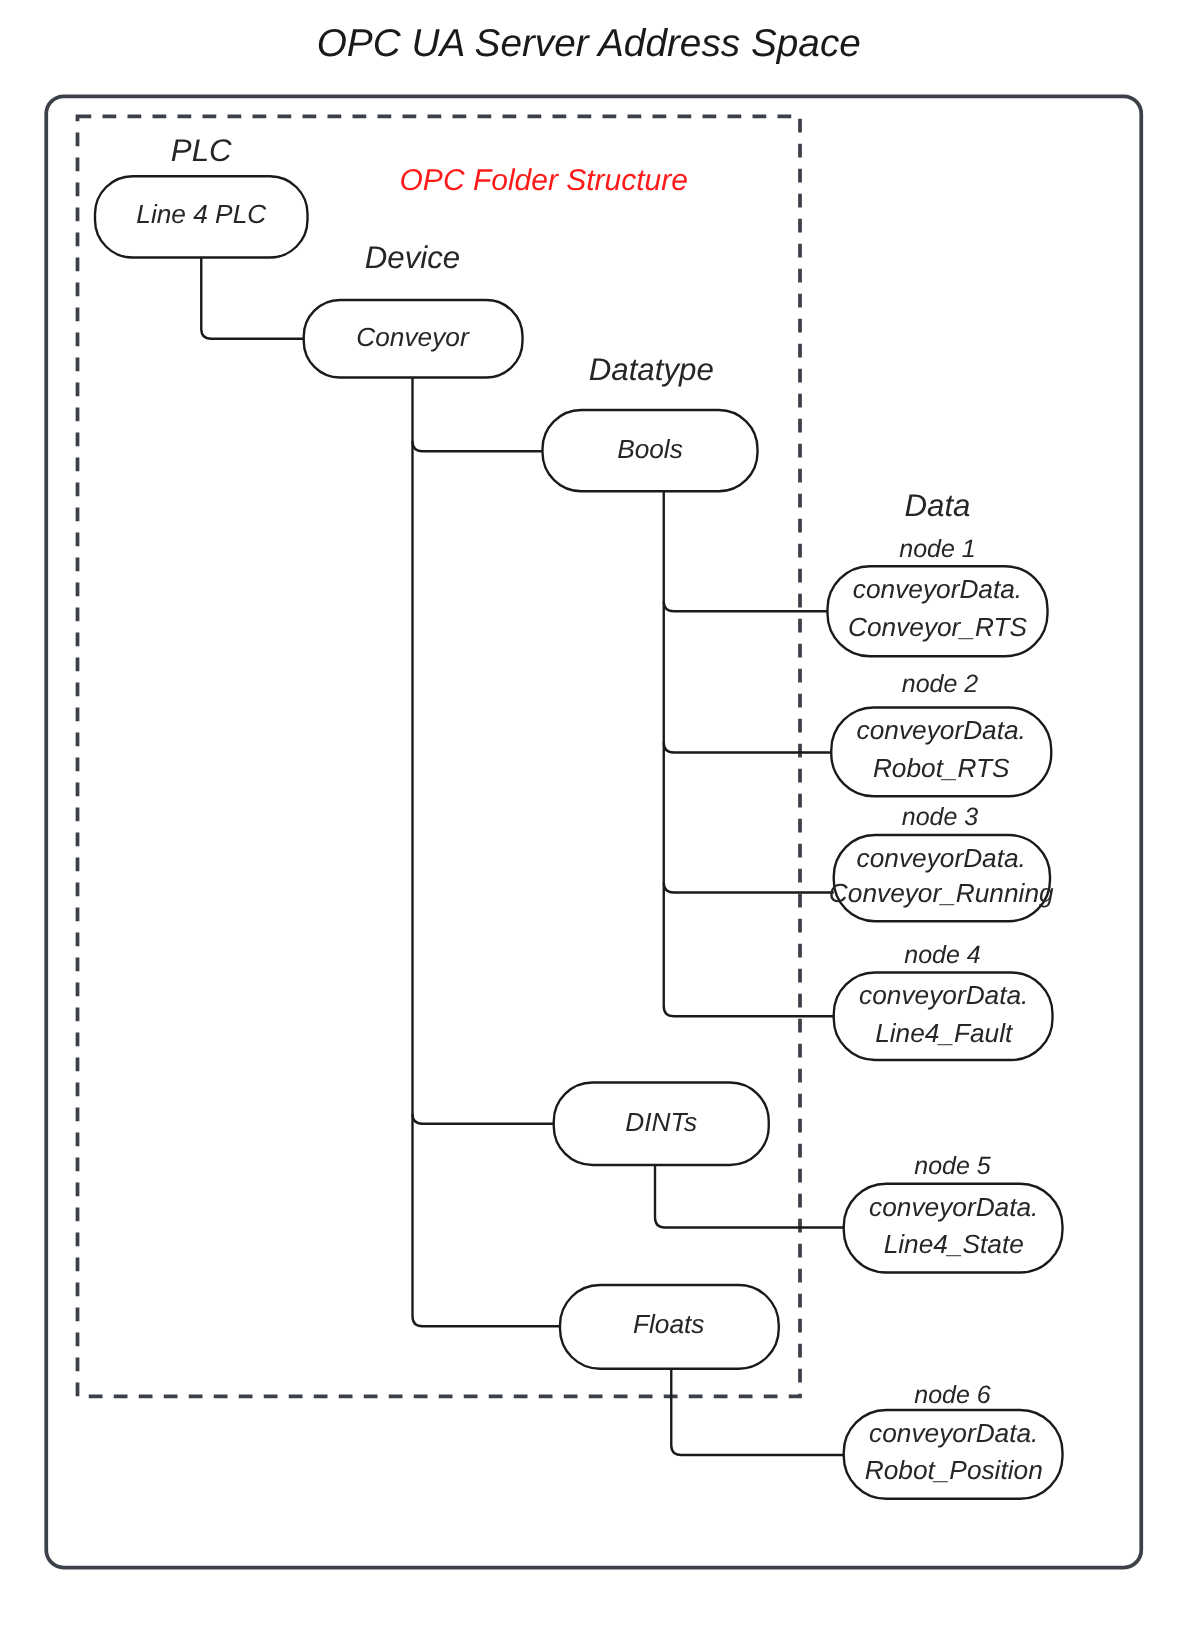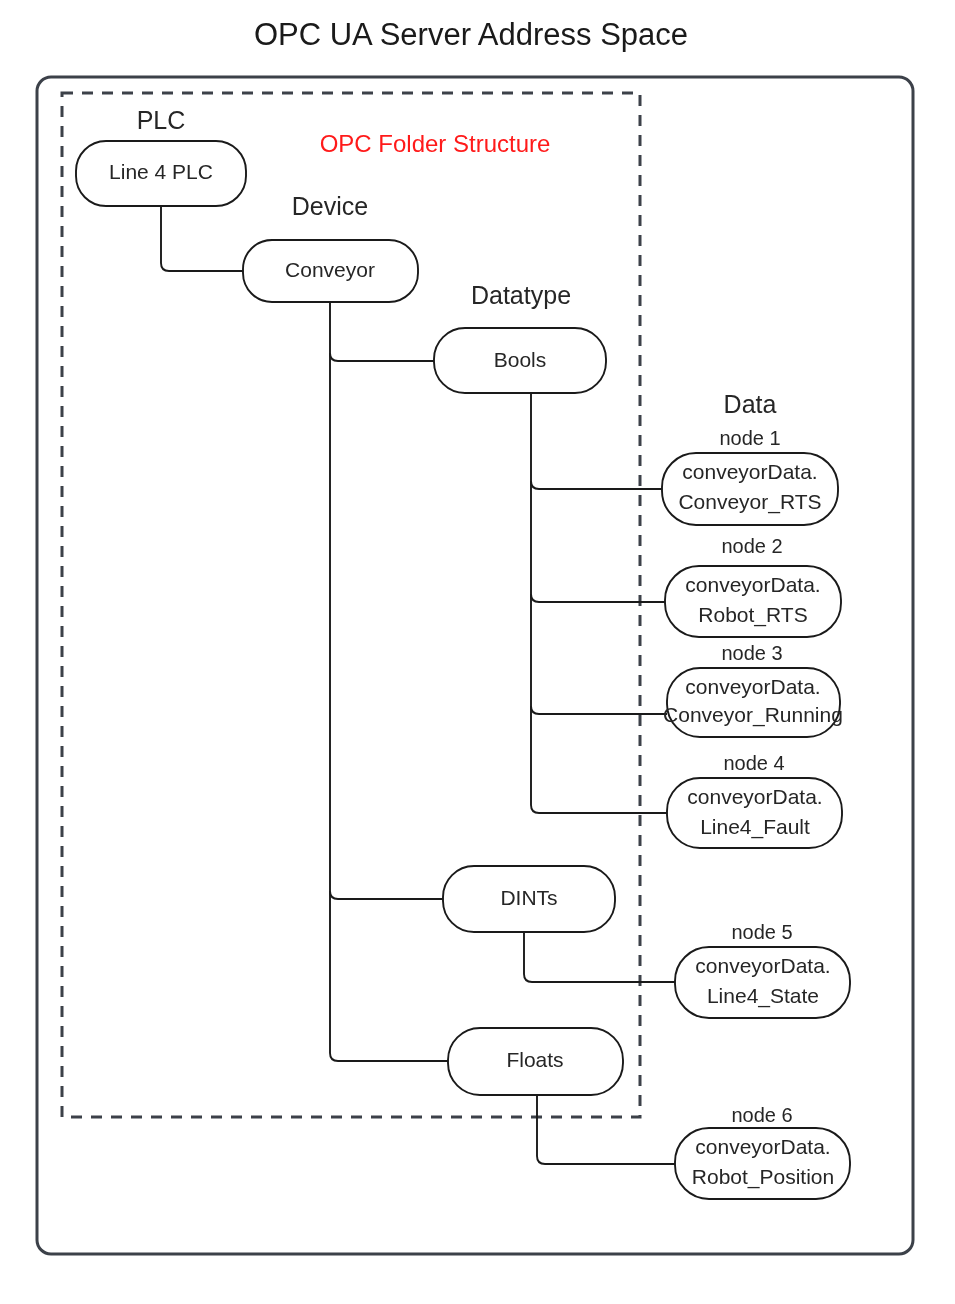--- a/index.html
+++ b/index.html
@@ -10,20 +10,21 @@
   body {
     width: 955px;
     height: 1304px;
     font-family: "Liberation Sans", sans-serif;
     overflow: hidden;
   }
   #diagram-root {
     position: relative;
     width: 955px;
     height: 1304px;
+    font-style: italic;
   }
   svg.diagram {
     display: block;
     width: 955px;
     height: 1304px;
   }
   .page-title {
     font-family: "Liberation Sans", sans-serif;
     font-size: 31px;
     fill: #1a1a1a;

